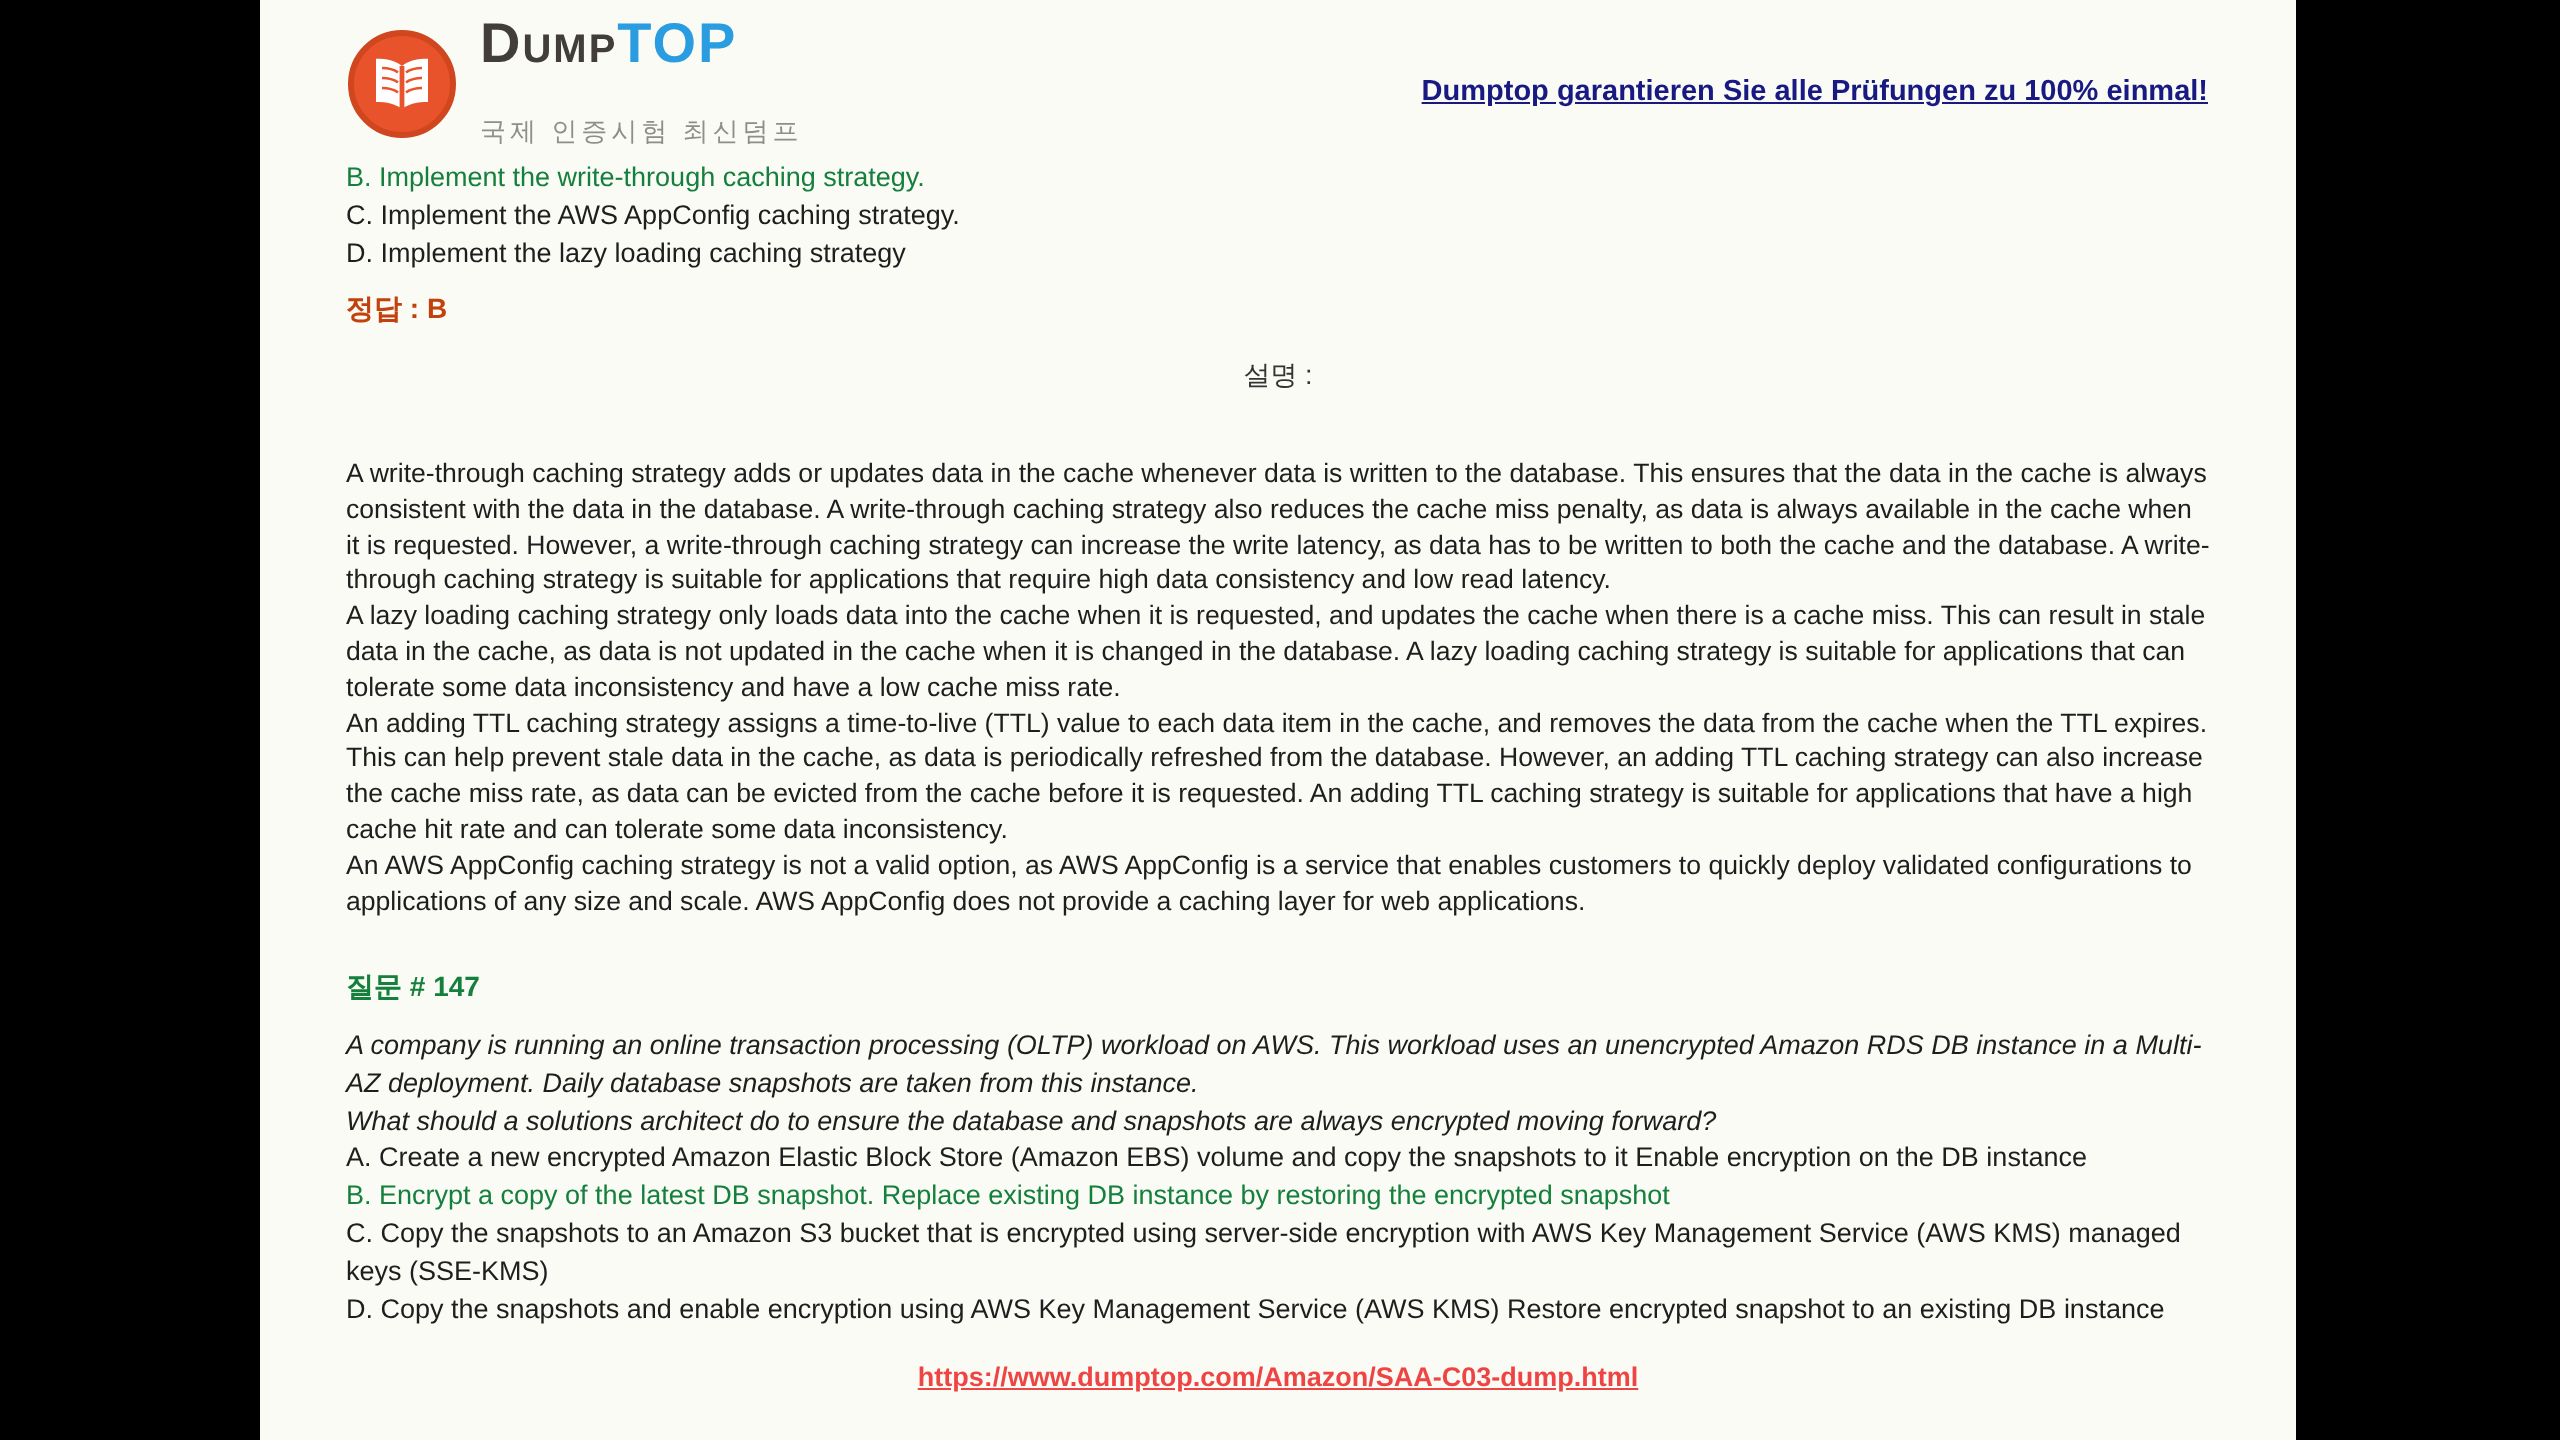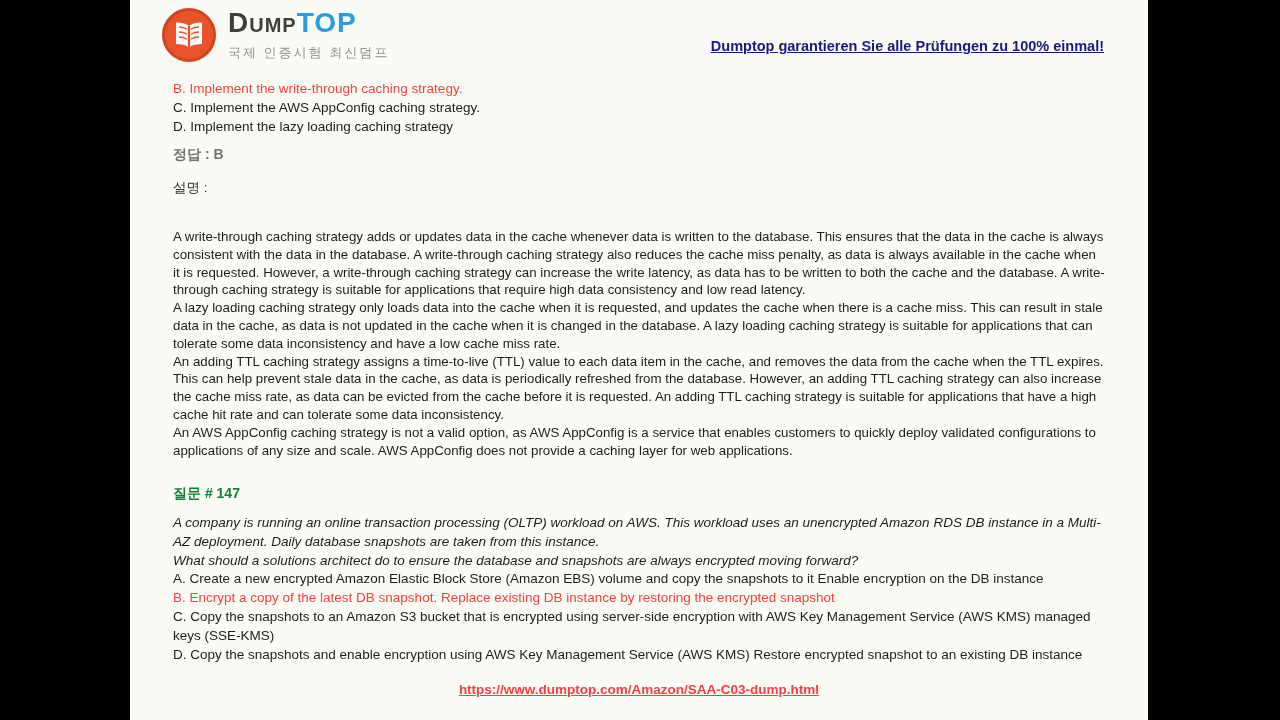--- a/index.html
+++ b/index.html
@@ -8,62 +8,62 @@
 
   .page {
     position: absolute;
     left: 130px; top: 0;
     width: 1018px; height: 720px;
     background: #f9fbf4;
   }
 
   
   .logo {
-    position: absolute; left: 32px; top: 8px;
+    position: absolute; left: 44px; top: 8px;
     display: flex; align-items: center;
   }
   .logo-badge {
     width: 54px; height: 54px; border-radius: 50%;
     background: #e9532b;
     border: 3px solid #cf461f;
     display: flex; align-items: center; justify-content: center;
     flex: 0 0 auto;
   }
   .logo-badge svg { width: 34px; height: 30px; display: block; }
   .logo-textcol { margin-left: 12px; }
   .logo-wordmark {
     font-size: 28px; font-weight: bold; letter-spacing: 1px;
     line-height: 28px;
     font-variant: small-caps;
   }
   .logo-wordmark .dump { color: #413d38; }
   .logo-wordmark .top  { color: #2a9de0; font-variant: normal; }
   .logo-subtitle {
-    margin-top: 7px;
+    margin-top: 21px;
     font-size: 13px; color: #8f8f88; letter-spacing: 2px;
   }
 
   
   .promo {
     position: absolute; right: 44px; top: 38px;
     font-size: 14.5px; font-weight: bold;
     color: #191983; text-decoration: underline;
     cursor: pointer;
     white-space: nowrap;
     margin-left: 20px;
   }
 
   
   .content-block { position: absolute; left: 43px; width: 932px; color: #1e1e1e; }
   .line { font-size: 13.5px; line-height: 19px; }
-  .red { color: #ef4444; }
+  .red { color: #15803d; }
 
   .options-prev  { top: 79px; }
-  .answer-label  { top: 146px; font-size: 14px; font-weight: bold; color: #737373; }
-  .explain-label { top: 179px; font-size: 13.5px; color: #343434; }
+  .answer-label  { top: 146px; font-size: 14px; font-weight: bold; color: #c2410c; }
+  .explain-label { top: 179px; font-size: 13.5px; color: #343434; text-align: center; }
   .explanation   { top: 211px; margin-top: 17px; }
   .explanation p { font-size: 13.3px; line-height: 17.8px; margin: 0; }
 
   .q-heading { top: 485px; font-size: 14px; font-weight: bold; color: #15803d; }
   .question  { top: 513px; }
   .question p { font-size: 13.5px; line-height: 19px; margin: 0; font-style: italic; }
   .options-cur { top: 569px; }
   .options-cur .line { line-height: 19px; }
 
   .footer-link-wrap {

